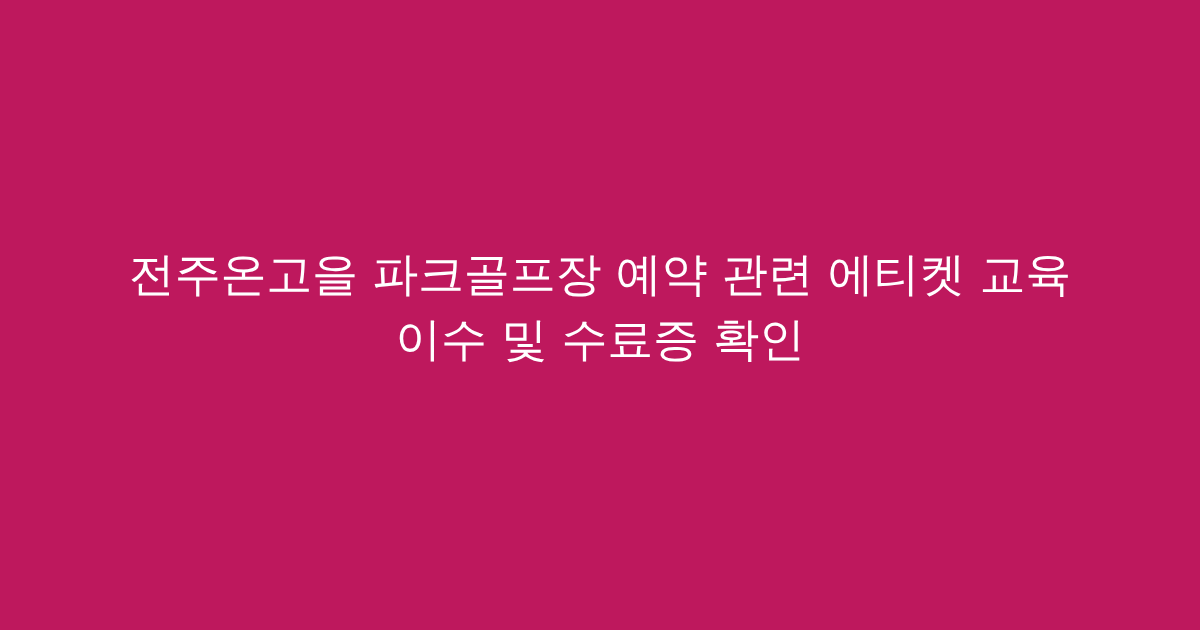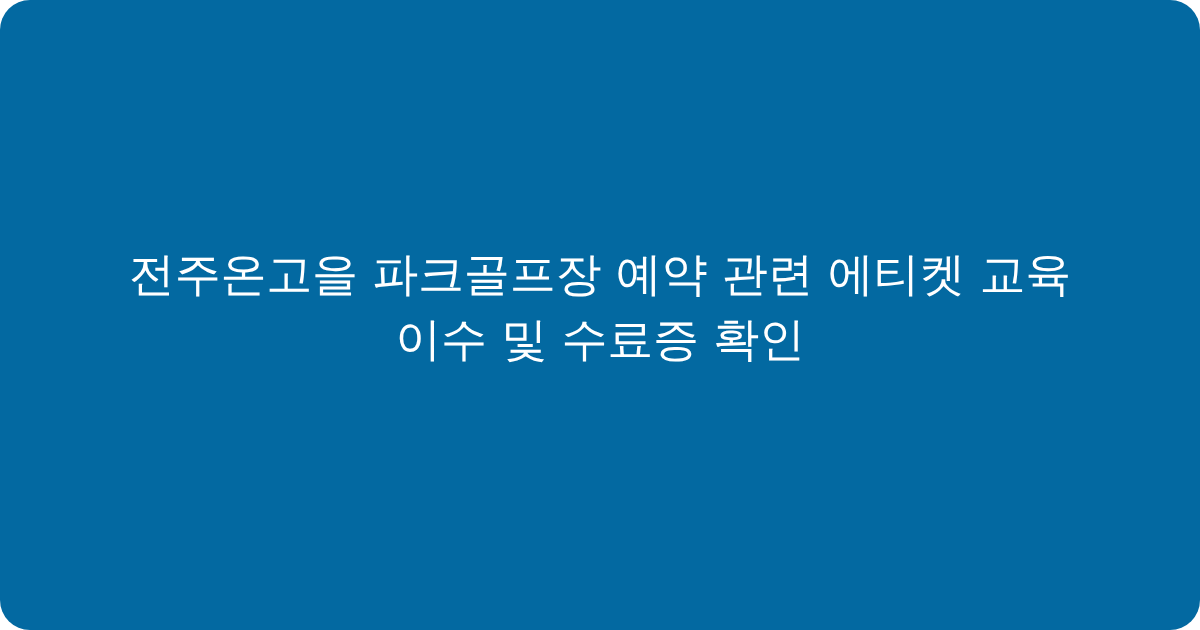--- a/index.html
+++ b/index.html
@@ -53,21 +53,21 @@
     letter-spacing: -0.2px;
     word-break: keep-all;
     overflow-wrap: break-word;
     white-space: pre-wrap;
     text-rendering: optimizeLegibility;
   }
 </style>
 </head>
 <body>
 
-<div class="og-card" style="background-color: #0369a1; width: 1200px; height: 630px; border-radius: 30px;">
+<div class="og-card" style="background-color: #be185d; width: 1200px; height: 630px;">
 
   <div class="title-block">
 
     <h1 class="og-title" style="color: rgb(255, 255, 255); text-align: center;">전주온고을 파크골프장 예약 관련 에티켓 교육 이수 및 수료증 확인</h1>
 
   </div>
 
 </div>
 
 </body></html>

